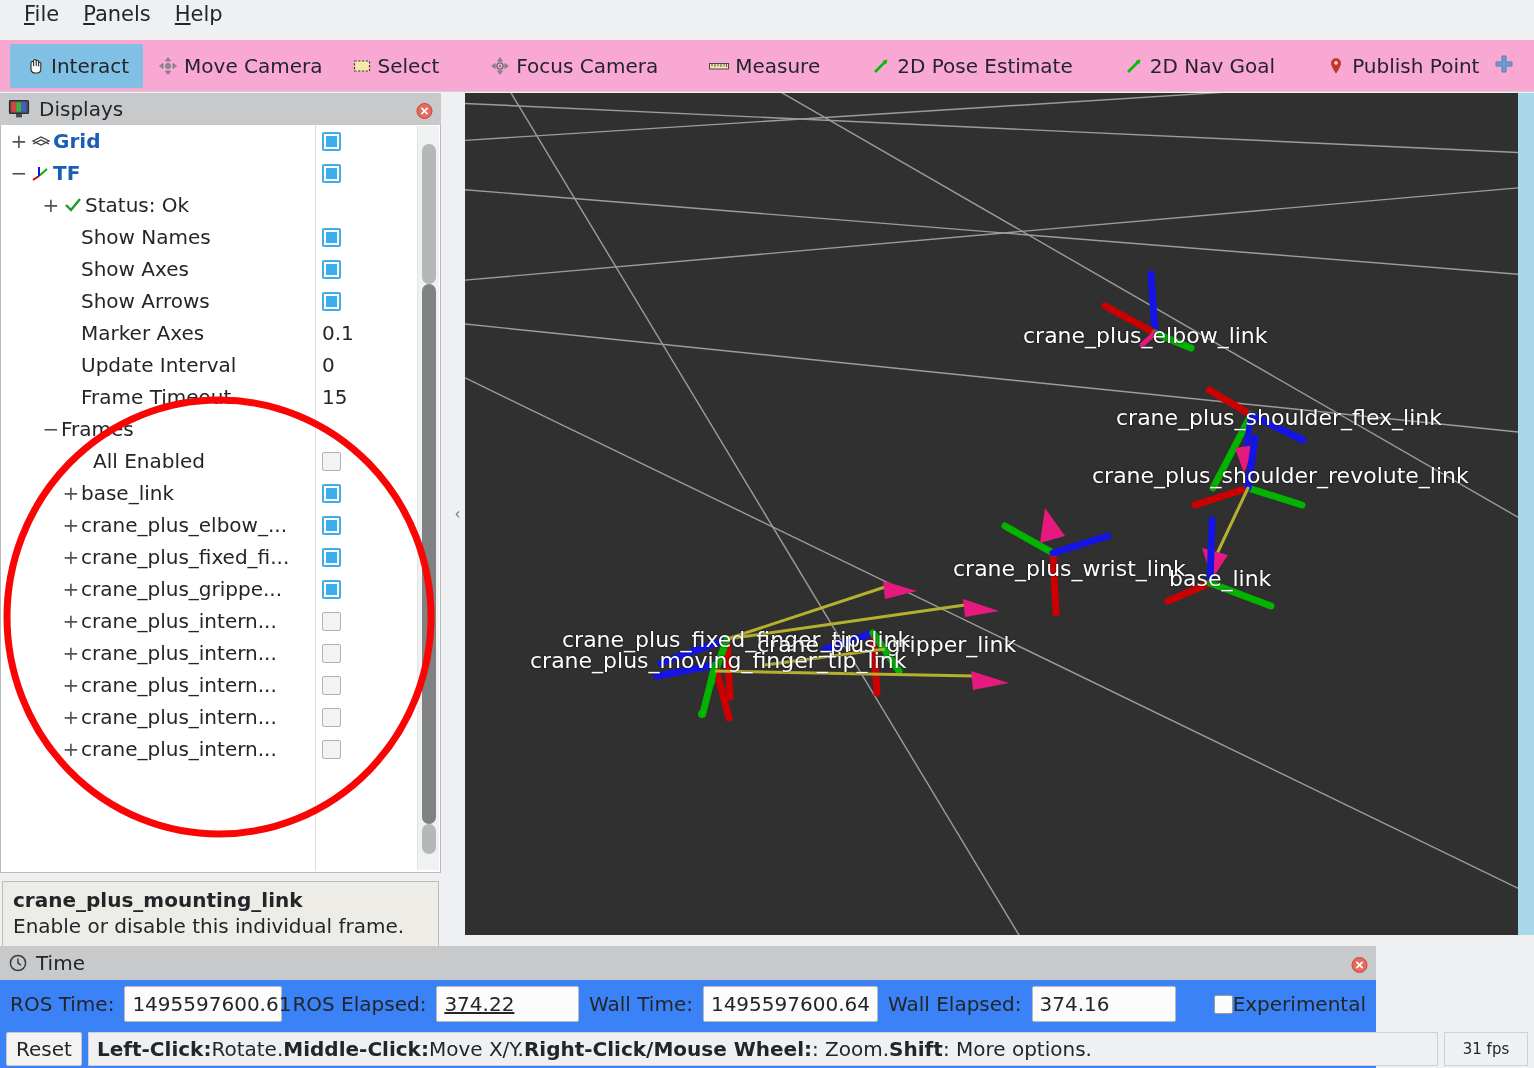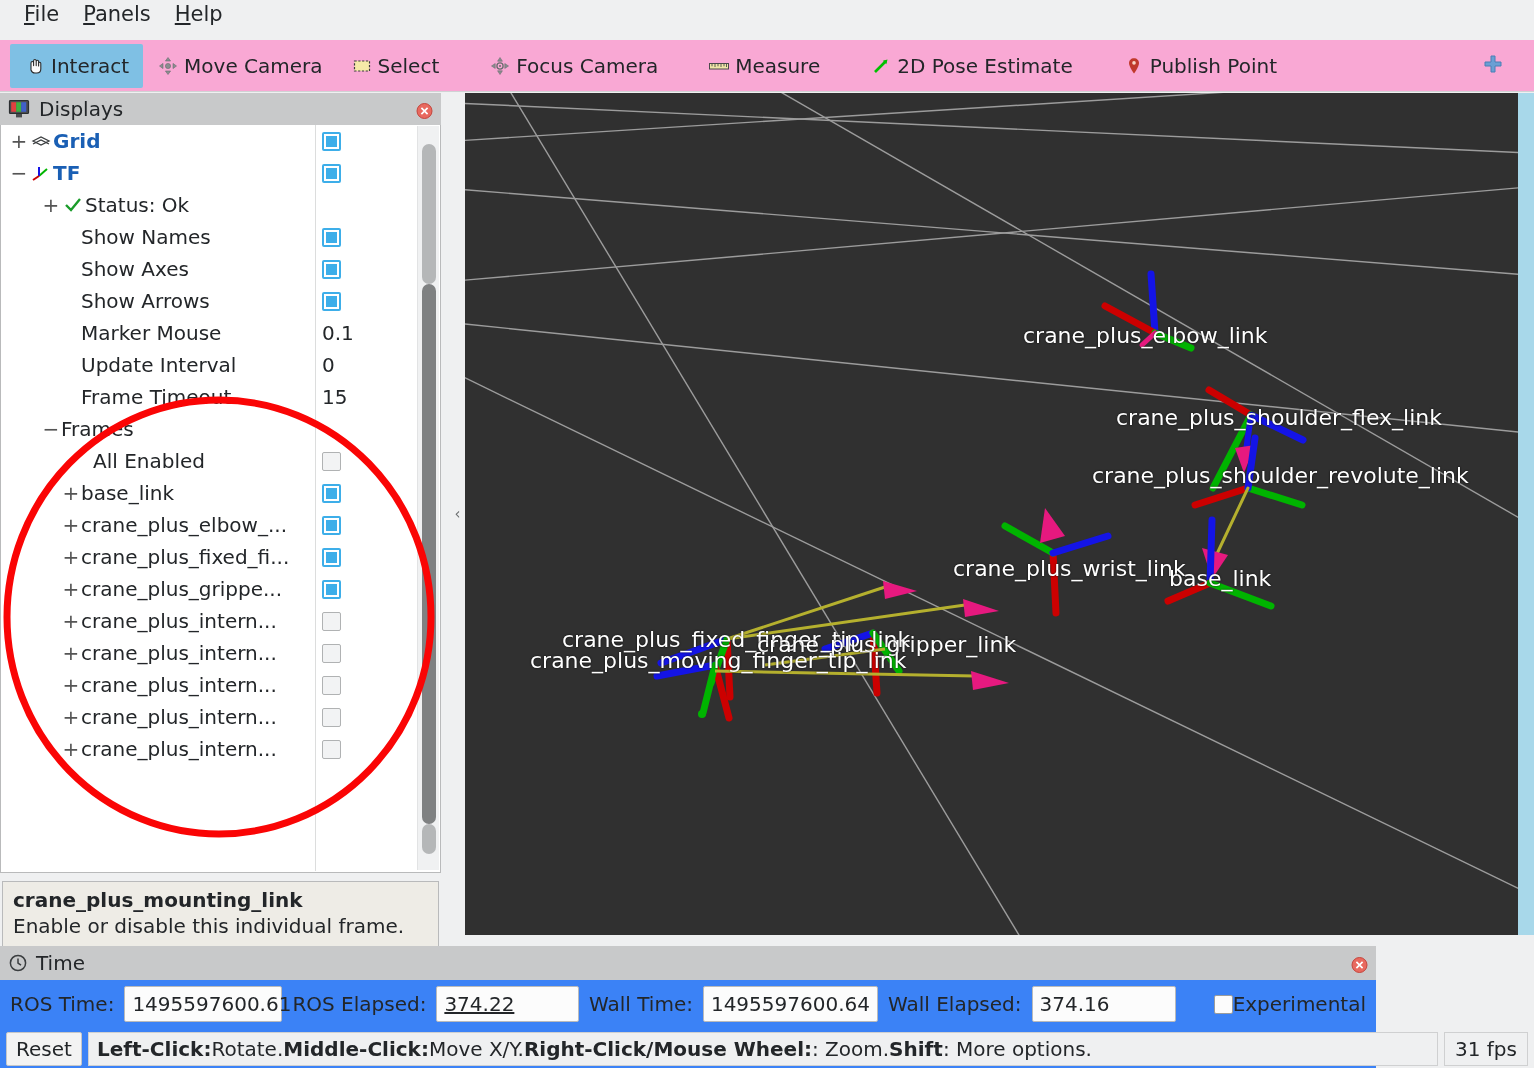--- a/index.html
+++ b/index.html
@@ -344,21 +344,21 @@
     padding: 0 8px;
     font-size: 20px; color: #232629;
     overflow: hidden; white-space: nowrap;
   }
   .sb-hint b { font-weight: bold; }
   .sb-fps {
     width: 84px; height: 34px;
     background: #eff0f1;
     border: 1px solid #cfd0d1;
     display: flex; align-items: center; justify-content: center;
-    font-size: 20px; color: #232629;
+    font-size: 15px; color: #232629;
   }
 </style>
 </head>
 <body>
 
 <div id="app">
 
   <div class="menubar">
     <div class="menu-item"><span class="mn">F</span>ile</div>
     <div class="menu-item"><span class="mn">P</span>anels</div>
@@ -436,20 +436,29 @@
     <div class="tool" style="margin-left:22px;">
       <span class="ticon">
         <svg width="20" height="20" viewBox="0 0 20 20">
           <line x1="4" y1="16" x2="15" y2="5" stroke="#00c000" stroke-width="2.6"></line>
           <path d="M16.5 3.5 L15.3 8.2 L11.8 4.7 Z" fill="#00c000"></path>
         </svg>
       </span>
       <span>2D Pose Estimate</span>
     </div>
 
+    <div class="tool" style="margin-left:22px;">
+      <span class="ticon">
+        <svg width="20" height="20" viewBox="0 0 20 20">
+          <line x1="4" y1="16" x2="15" y2="5" stroke="#00c000" stroke-width="2.6"></line>
+          <path d="M16.5 3.5 L15.3 8.2 L11.8 4.7 Z" fill="#00c000"></path>
+        </svg>
+      </span>
+      <span>2D Nav Goal</span>
+    </div>
 
     <div class="tool" style="margin-left:22px;">
       <span class="ticon">
         <svg width="20" height="20" viewBox="0 0 20 20">
           <path d="M10 2.2 C7.1 2.2 5 4.3 5 7 C5 10.8 10 17.6 10 17.6 C10 17.6 15 10.8 15 7 C15 4.3 12.9 2.2 10 2.2 Z" fill="#c0392b"></path>
           <circle cx="10" cy="6.9" r="1.8" fill="#f7d7c4"></circle>
         </svg>
       </span>
       <span>Publish Point</span>
     </div>
@@ -544,21 +553,21 @@
           </div>
           <div class="trow ind2">
             <span class="expander"></span>
             <span class="rlabel">Show Arrows</span>
             <span class="rvalue">
               <span class="cb on"></span>
             </span>
           </div>
           <div class="trow ind2">
             <span class="expander"></span>
-            <span class="rlabel">Marker Mouse</span>
+            <span class="rlabel">Marker Axes</span>
             <span class="rvalue">0.1</span>
           </div>
           <div class="trow ind2">
             <span class="expander"></span>
             <span class="rlabel">Update Interval</span>
             <span class="rvalue">0</span>
           </div>
           <div class="trow ind2">
             <span class="expander"></span>
             <span class="rlabel">Frame Timeout</span>

